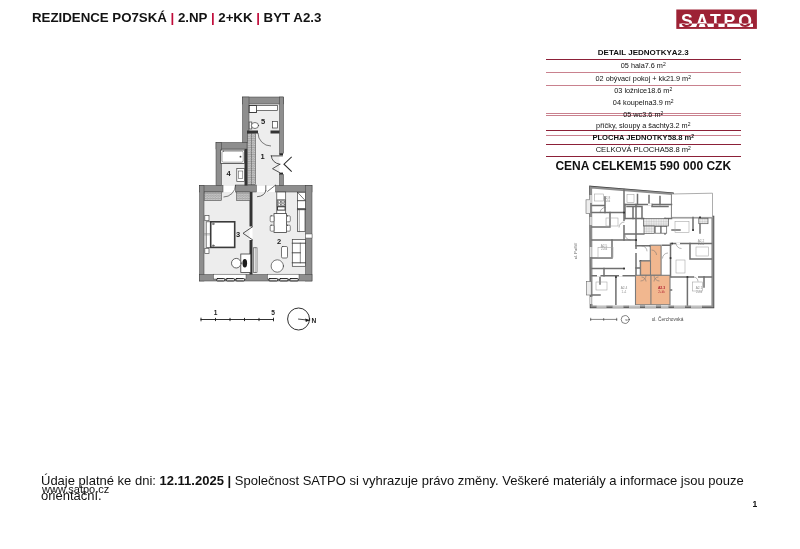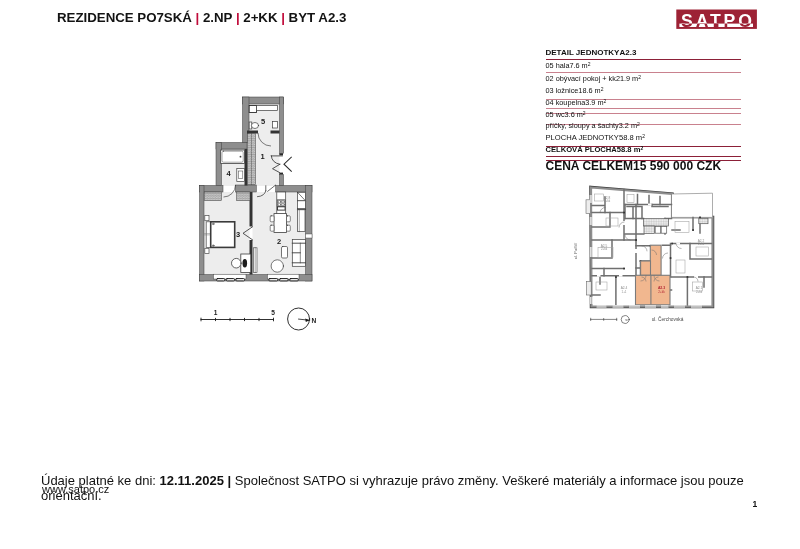--- a/index.html
+++ b/index.html
@@ -1,21 +1,21 @@
 <!DOCTYPE html>
 <html><head><meta charset="utf-8">
 <style>
 html,body{margin:0;padding:0}
 body{width:800px;height:549px;position:relative;background:#fff;font-family:"Liberation Sans",sans-serif;overflow:hidden;will-change:transform}
 .abs{position:absolute}
-.trow{position:absolute;left:0;right:16px;display:flex;justify-content:flex-start;align-items:flex-end;font-size:7.3px;color:#111}
+.trow{position:absolute;left:0;right:16px;display:flex;justify-content:center;align-items:flex-end;font-size:7.3px;color:#111}
 sup{font-size:5px;vertical-align:2px;line-height:0}
 </style></head><body>
 
-<div class="abs" style="left:57px;top:10px;font-size:13.3px;font-weight:bold;color:#131313;letter-spacing:-0.02px;white-space:nowrap">REZIDENCE PO7SKÁ <span style="color:#c00b3a">|</span> 2.NP <span style="color:#c00b3a">|</span> 2+KK <span style="color:#c00b3a">|</span> BYT A2.3</div>
+<div class="abs" style="left:32px;top:10px;font-size:13.3px;font-weight:bold;color:#131313;letter-spacing:-0.02px;white-space:nowrap">REZIDENCE PO7SKÁ <span style="color:#c00b3a">|</span> 2.NP <span style="color:#c00b3a">|</span> 2+KK <span style="color:#c00b3a">|</span> BYT A2.3</div>
 
 <svg class="abs" style="left:676px;top:9px" width="82" height="21" viewBox="0 0 82 21">
 <defs>
       <clipPath id="slot">
         <rect x="3.4" y="14.6" width="73.6" height="3.4"></rect>
       </clipPath>
     </defs>
 <rect x="0.3" y="0.5" width="80.6" height="19.4" fill="#9d2235"></rect>
 <text x="5" y="18" font-family="Liberation Sans" font-weight="bold" font-size="17.6" letter-spacing="2.9" fill="#fff">SATPO</text>
 <rect x="3.4" y="14.6" width="73.6" height="3.4" fill="#fff"></rect>
@@ -28,51 +28,51 @@
   <div class="trow" style="top:43.8px;height:13.6px;border-bottom:1.7px solid #8c2038;font-weight:bold;font-size:8px;padding-bottom:2px">
       <span>DETAIL JEDNOTKY</span>
       <span>A2.3</span>
     </div>
 
   <div class="trow" style="top:59.2px;height:11.3px;border-bottom:0.8px solid #c9818e;padding-bottom:2px">
       <span>05 hala</span>
       <span>7.6 m<sup>2</sup></span>
     </div>
 
-  <div class="trow" style="top:71.3px;height:11.3px;border-bottom:0.8px solid #c9818e;padding-bottom:16px">
+  <div class="trow" style="top:71.3px;height:11.3px;border-bottom:0.8px solid #c9818e;padding-bottom:2px">
       <span>02 obývací pokoj + kk</span>
       <span>21.9 m<sup>2</sup></span>
     </div>
 
-  <div class="trow" style="top:83.4px;height:11.3px;border-bottom:0.8px solid #c9818e;padding-bottom:13px">
+  <div class="trow" style="top:83.4px;height:11.3px;border-bottom:0.8px solid #c9818e;padding-bottom:20px">
       <span>03 ložnice</span>
       <span>18.6 m<sup>2</sup></span>
     </div>
 
   <div class="trow" style="top:95.5px;height:11.3px;border-bottom:0.8px solid #c9818e;padding-bottom:6px">
       <span>04 koupelna</span>
       <span>3.9 m<sup>2</sup></span>
     </div>
 
-  <div class="trow" style="top:107.6px;height:11.3px;border-bottom:0.8px solid #c9818e;padding-bottom:5px">
+  <div class="trow" style="top:107.6px;height:11.3px;border-bottom:0.8px solid #c9818e;padding-bottom:16px">
       <span>05 wc</span>
       <span>3.6 m<sup>2</sup></span>
     </div>
 
-  <div class="trow" style="top:119.7px;height:10.4px;border-bottom:1.7px solid #8c2038;padding-bottom:16px">
+  <div class="trow" style="top:119.7px;height:10.4px;border-bottom:1.7px solid #8c2038;padding-bottom:0">
       <span>příčky, sloupy a šachty</span>
       <span>3.2 m<sup>2</sup></span>
     </div>
 
-  <div class="trow" style="top:131.8px;height:10.5px;border-bottom:1.7px solid #8c2038;font-weight:normal;font-size:7.6px;padding-bottom:18px">
+  <div class="trow" style="top:131.8px;height:10.5px;border-bottom:1.7px solid #8c2038;font-weight:bold;font-size:7.6px;padding-bottom:2px">
       <span>PLOCHA JEDNOTKY</span>
       <span>58.8 m<sup>2</sup></span>
     </div>
 
-  <div class="trow" style="top:144px;height:9.7px;border-bottom:1.7px solid #8c2038;font-weight:bold;font-size:7.6px;padding-bottom:2px">
+  <div class="trow" style="top:144px;height:9.7px;border-bottom:1.7px solid #8c2038;font-weight:normal;font-size:7.6px;padding-bottom:2px">
       <span>CELKOVÁ PLOCHA</span>
       <span>58.8 m<sup>2</sup></span>
     </div>
 
   <div class="trow" style="top:163.5px;height:9.5px;font-weight:bold;font-size:12px">
       <span>CENA CELKEM</span>
       <span>15 590 000 CZK</span>
     </div>
 </div>
 

